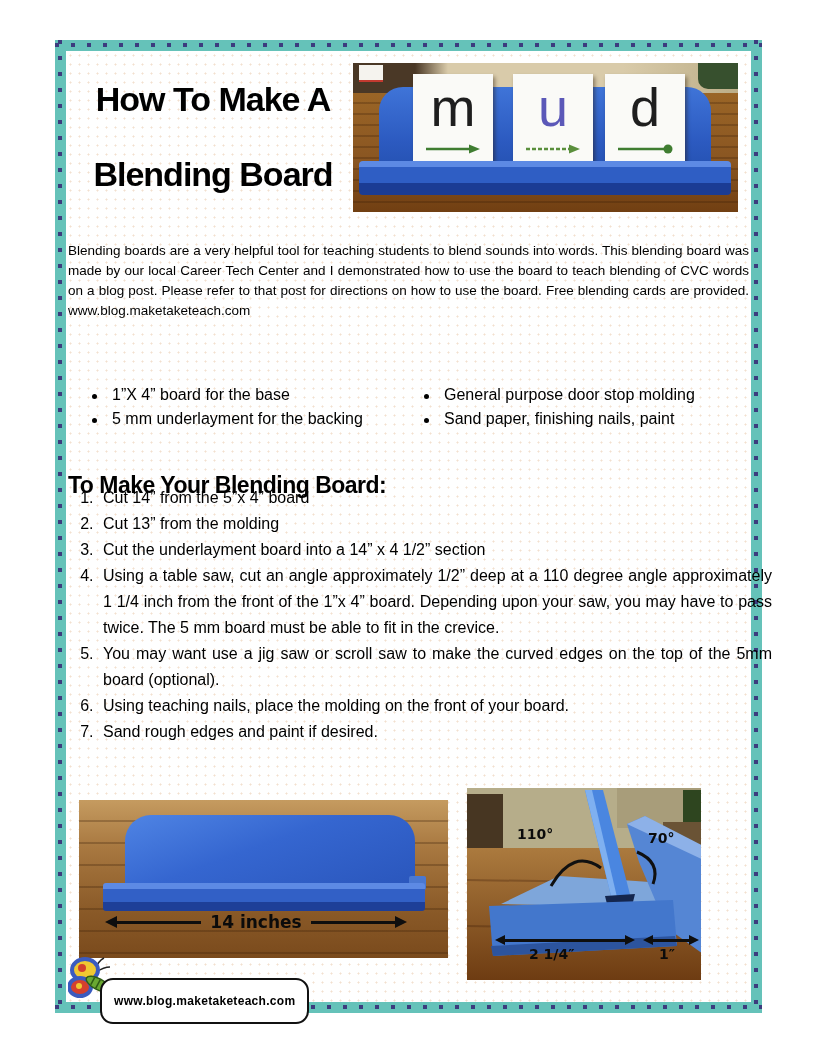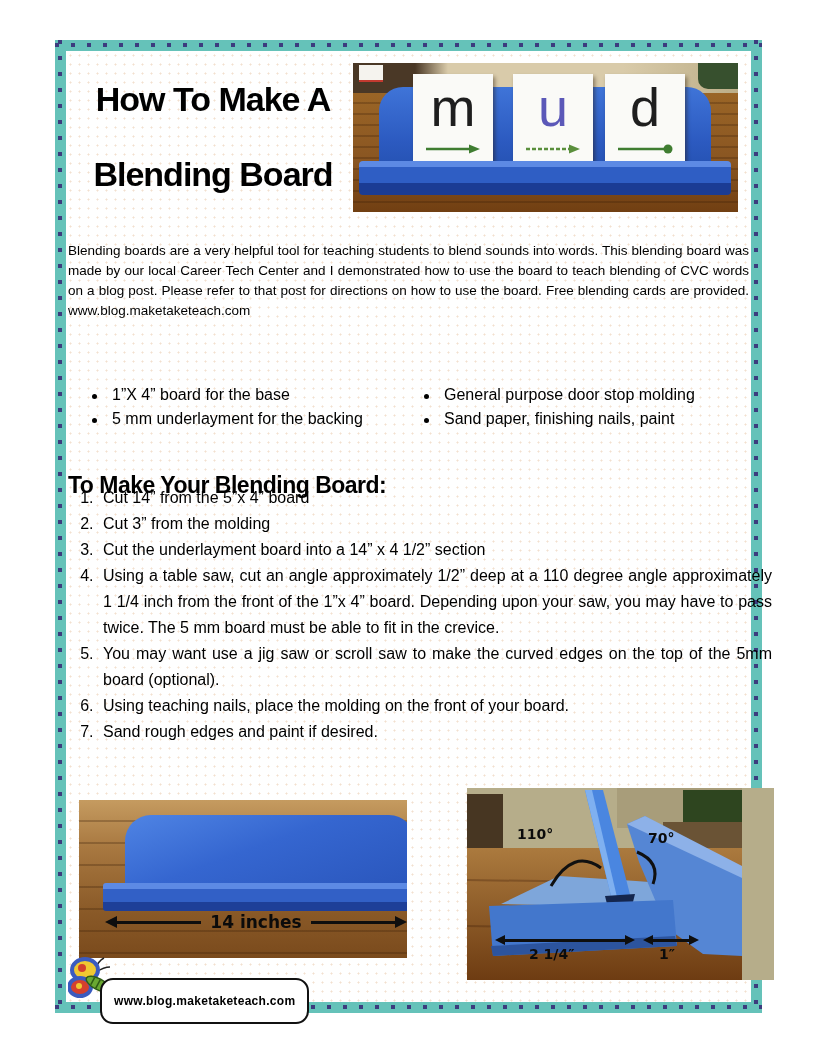--- a/index.html
+++ b/index.html
@@ -45,40 +45,40 @@
       background:linear-gradient(180deg,#3f74d8 0,#2c5ac0 70%,#2653b4 100%);}
   .hp-rail{position:absolute;left:6px;top:98px;width:372px;height:34px;border-radius:4px;
       background:linear-gradient(180deg,#5d8ae4 0 6px,#2f5ec4 6px 22px,#1b3c94 22px 34px);}
   .card{position:absolute;top:11px;width:80px;height:88px;background:#fafaf7;
       box-shadow:2px 3px 4px rgba(35,20,5,.45);display:flex;flex-direction:column;align-items:center;}
   .card .letter{font-size:54px;line-height:62px;margin-top:2px;color:#1e1e1e;font-weight:normal;}
   .card.c-u .letter{color:#5b58b8;}
   .card .arrow{margin-top:auto;margin-bottom:7px;}
 
   
-  .fp{left:13px;top:749px;width:328px;height:158px;
+  .fp{left:13px;top:749px;width:369px;height:158px;
       background:linear-gradient(180deg,#c59b60 0,#a87840 30%,#8a5a28 70%,#7a4a1c 100%);}
   .fp::before{content:"";position:absolute;inset:0;
       background:repeating-linear-gradient(180deg,transparent 0 20px,rgba(55,28,6,.28) 20px 22px);}
   .fp-back{position:absolute;left:46px;top:15px;width:290px;height:72px;border-radius:26px 26px 0 0;
       background:linear-gradient(160deg,#4f84e4 0,#3566d0 45%,#2a56bc 100%);}
   .fp-rail{position:absolute;left:24px;top:83px;width:322px;height:28px;border-radius:3px;
       background:linear-gradient(180deg,#5d8ae4 0 6px,#3260c6 6px 19px,#1e3f98 19px 28px);}
   .fp-cap{position:absolute;left:330px;top:76px;width:17px;height:14px;background:#4a78d2;border-radius:2px;}
 
   
   .dim{position:absolute;display:flex;align-items:center;}
   .dim .line{flex:1;height:3px;background:#0e0e0e;}
   .dim .head{width:0;height:0;border-style:solid;}
   .dim .head.l{border-width:6px 12px 6px 0;border-color:transparent #0e0e0e transparent transparent;}
   .dim .head.r{border-width:6px 0 6px 12px;border-color:transparent transparent transparent #0e0e0e;}
   .dim .lbl{padding:0 9px;font-family:"DejaVu Sans",sans-serif;font-weight:bold;font-size:17px;color:#0b0b0b;}
 
   
-  .sp{left:401px;top:737px;width:307px;height:192px;background:#b6ad8a;}
+  .sp{left:401px;top:737px;width:234px;height:192px;background:#b6ad8a;}
   .sp svg{position:absolute;left:0;top:0;}
   .sp .ann{position:absolute;font-family:"DejaVu Sans",sans-serif;font-weight:bold;color:#0b0b0b;}
   .sp .a110{left:50px;top:38px;font-size:14px;}
   .sp .a70{left:181px;top:42px;font-size:14px;}
   .sp .d1{left:62px;top:158px;font-size:14px;}
   .sp .d2{left:192px;top:158px;font-size:14px;}
   .sp .sdim{height:12px;}
   .sp .sdim .line{height:3px;}
   .sp .sdim .head.l{border-width:5px 10px 5px 0;}
   .sp .sdim .head.r{border-width:5px 0 5px 10px;}
@@ -160,21 +160,21 @@
         <li>5 mm underlayment for the backing</li>
       </ul>
       <ul class="mats colR">
         <li>General purpose door stop molding</li>
         <li>Sand paper, finishing nails, paint</li>
       </ul>
 
       <h2 class="h-make">To Make Your Blending Board:</h2>
       <ol class="steps">
         <li>Cut 14” from the 5”x 4” board</li>
-        <li>Cut 3” from the molding</li>
+        <li>Cut 13” from the molding</li>
         <li>Cut the underlayment board into a 14” x 4 1/2” section</li>
         <li>Using a table saw, cut an angle approximately 1/2” deep at a 110 degree angle approximately 1 1/4 inch from the front of the 1”x 4” board.  Depending upon your saw, you may have to pass twice.  The 5 mm board must be able to fit in the crevice.</li>
         <li>You may want use a jig saw or scroll saw to make the curved edges on the top of the 5mm board (optional).</li>
         <li>Using teaching nails, place the molding on the front of your board.</li>
         <li>Sand rough edges and paint if desired.</li>
       </ol>
 
       <div class="photo fp">
         <div class="fp-back"></div>
         <div class="fp-cap"></div>

